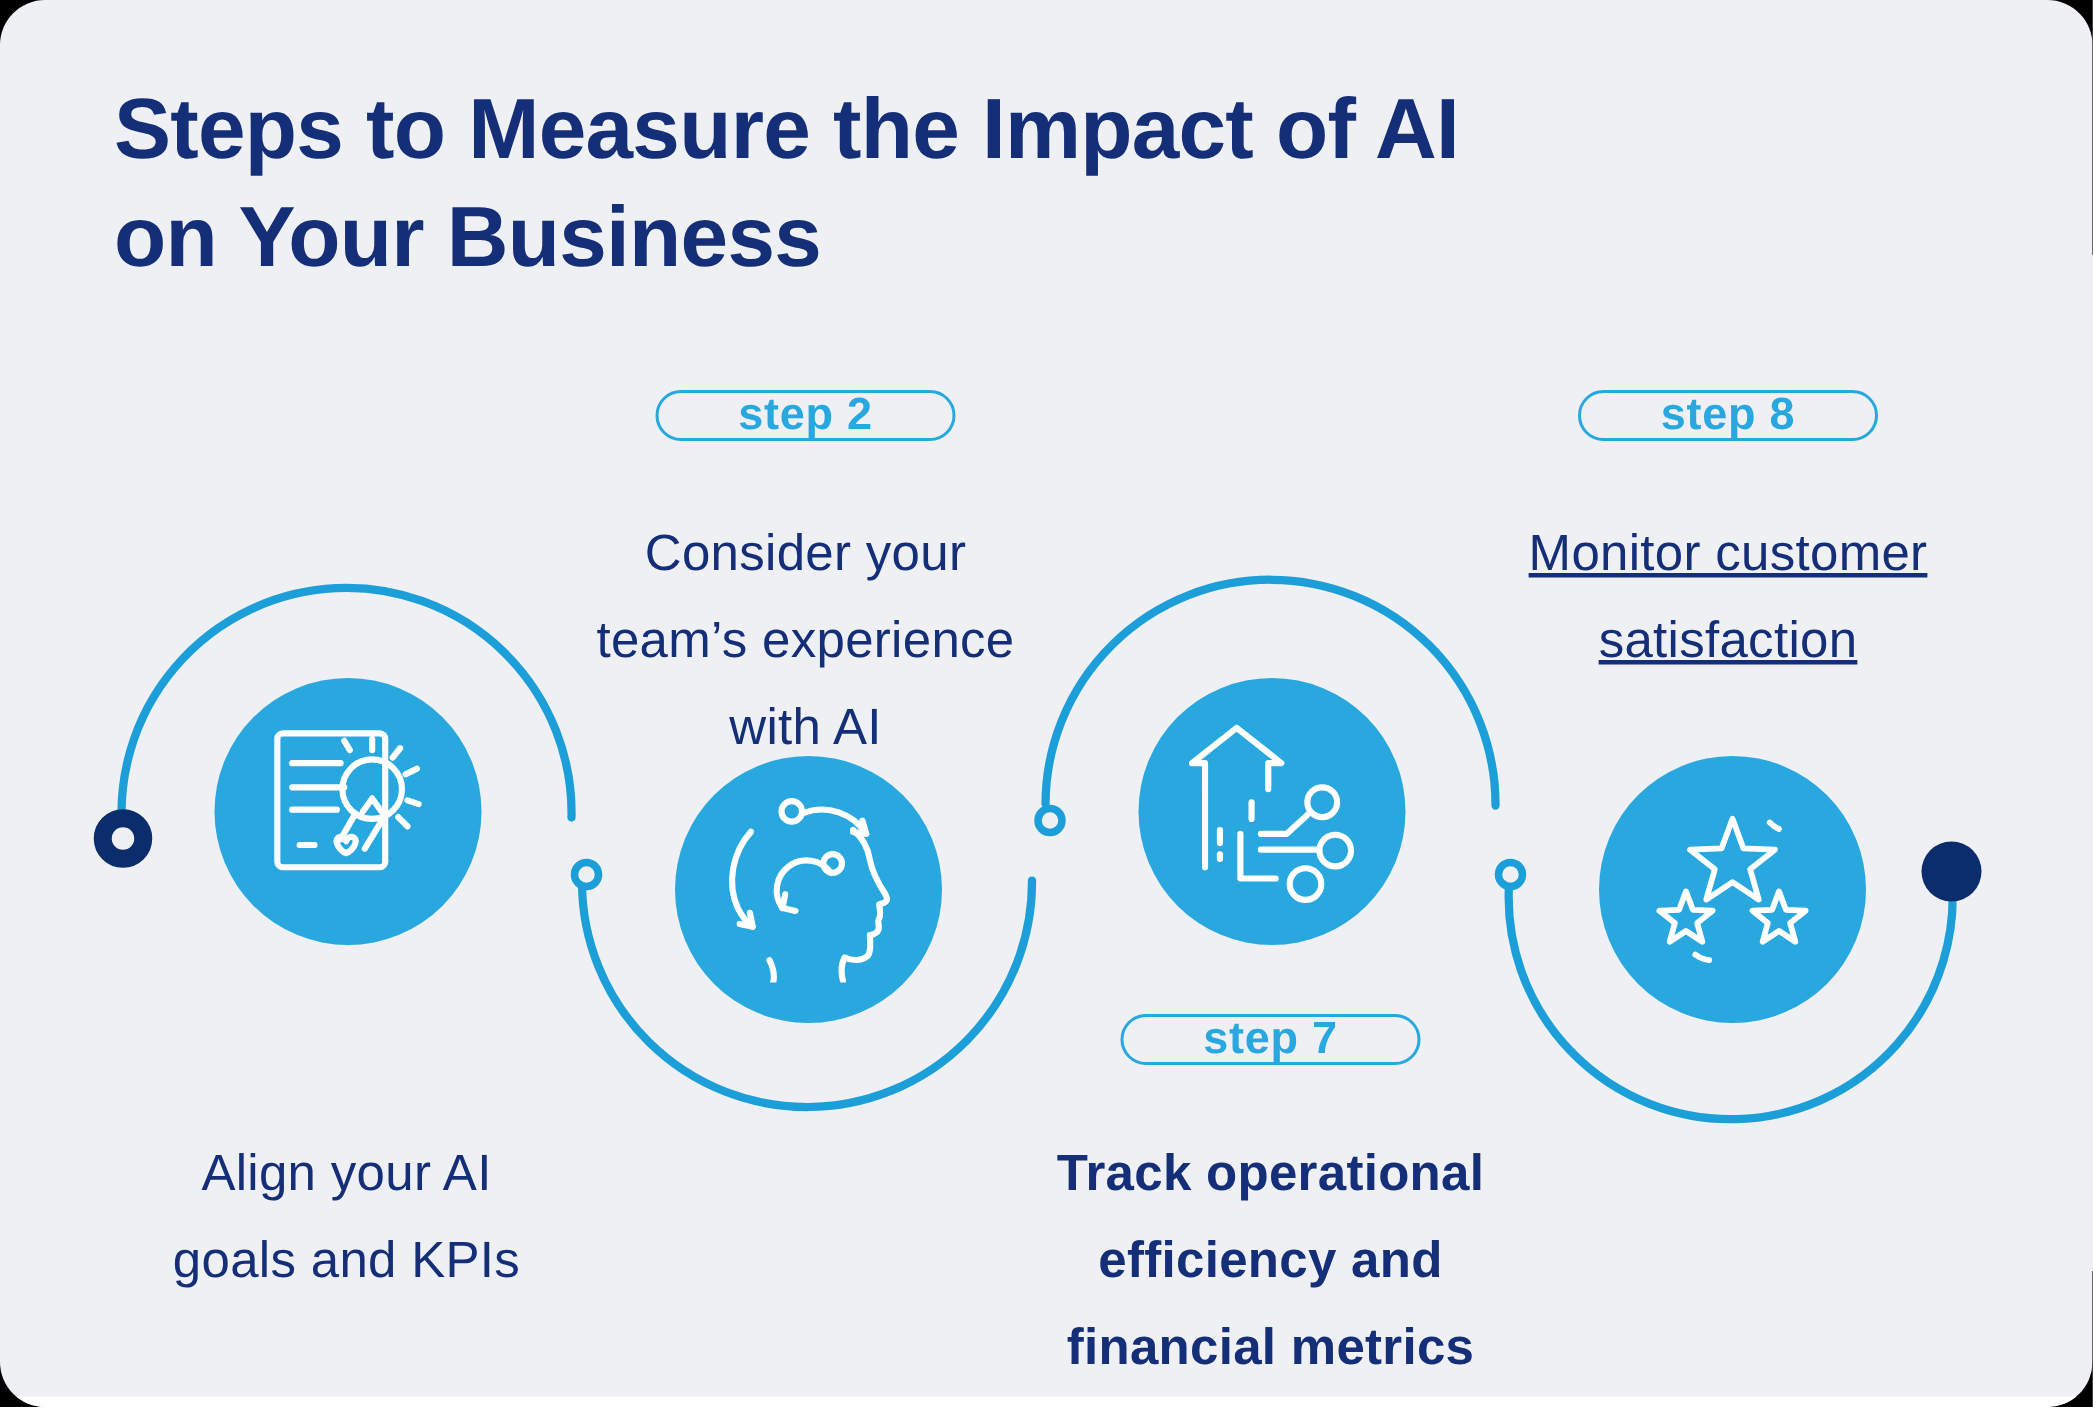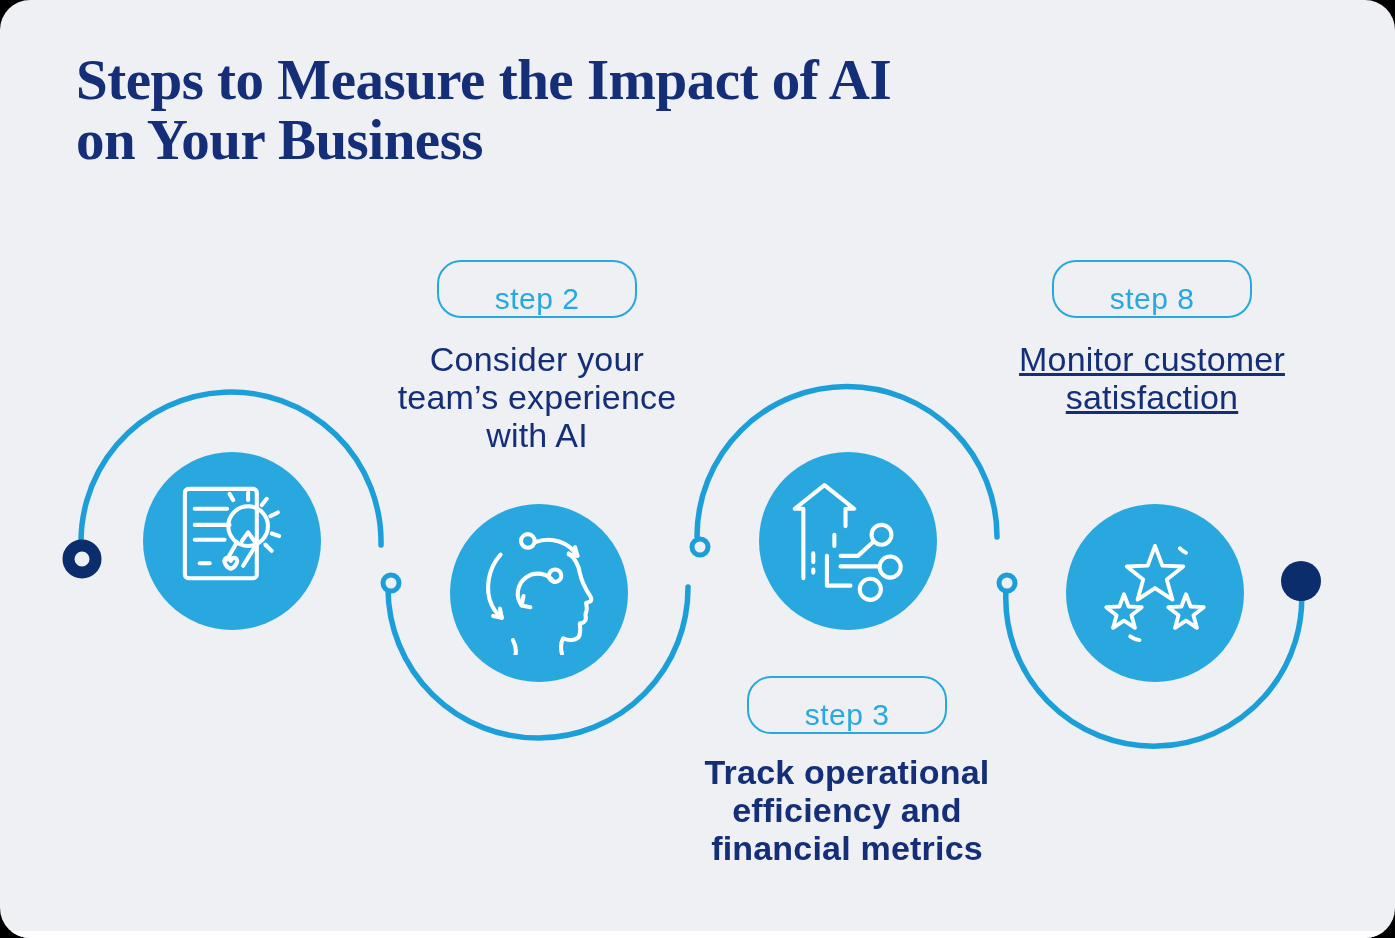--- a/index.html
+++ b/index.html
@@ -4,39 +4,39 @@
 <style>
   html,body{margin:0;padding:0;background:#000;}
   body{font-family:"Liberation Sans","DejaVu Sans",sans-serif;}
   .canvas{
     position:relative;width:1395px;height:938px;
     background:#EEF0F4;border-radius:30px;overflow:hidden;
   }
   .bottom-strip{position:absolute;left:0;bottom:0;width:100%;height:7px;background:#FFFFFF;}
   .title{
     position:absolute;left:76px;top:50px;margin:0;
-    font-size:57px;line-height:60px;font-weight:700;letter-spacing:-0.5px;
-    color:#152E78;white-space:pre-line;font-family:Liberation Serif, serif;
+    font-size:57px;line-height:72px;font-weight:700;letter-spacing:-0.5px;
+    color:#152E78;white-space:pre-line;
   }
   .path-svg{position:absolute;left:0;top:0;}
   .step-circle{
     position:absolute;width:178px;height:178px;border-radius:50%;
     background:#29A8E0;display:flex;align-items:center;justify-content:center;
   }
   .step-circle svg{display:block;}
   .badge{
-    position:absolute;width:200px;height:58px;box-sizing:border-box;
+    position:absolute;width:200px;height:34px;box-sizing:border-box;
     border:2px solid #29A8E0;border-radius:24px;
-    display:flex;align-items:flex-end;justify-content:center;
-    color:#29A8E0;font-size:30px;font-weight:400;letter-spacing:0.5px;
+    display:flex;align-items:center;justify-content:center;
+    color:#29A8E0;font-size:30px;font-weight:700;letter-spacing:0.5px;
     background:transparent;
   }
   .desc{
     position:absolute;width:380px;text-align:center;
-    color:#152E78;font-size:34px;line-height:38px;font-weight:500;
+    color:#152E78;font-size:34px;line-height:58px;font-weight:500;
     letter-spacing:0.2px;white-space:pre-line;
   }
   .ic{stroke:#FFFFFF;fill:none;stroke-width:3.3;stroke-linecap:round;stroke-linejoin:round;}
   .arc{stroke:#1C9FD9;fill:none;stroke-width:5.5;stroke-linecap:round;}
   .jring{stroke:#1C9FD9;fill:#EEF0F4;stroke-width:5;}
 </style>
 </head>
 <body>
 
 <div class="canvas">
@@ -122,26 +122,28 @@
         <path d="M 70 14 Q 72.5 16.5 75 17.5"></path>
         <path d="M 30 85 Q 33.5 87.5 37.5 88"></path>
       </g>
     </svg>
   </div>
 
   <div class="badge" style="left:437px;top:260px;">
     <span>step 2</span>
   </div>
   <div class="badge" style="left:747px;top:676px;">
-    <span>step 3</span>
+    <span>step 7</span>
   </div>
   <div class="badge" style="left:1052px;top:260px;">
     <span>step 8</span>
   </div>
 
+  <div class="desc" style="left:41px;top:753px;">Align your AI
+goals and KPIs</div>
   <div class="desc" style="left:347px;top:340px;">Consider your
 team’s experience
 with AI</div>
   <div class="desc" style="left:657px;top:753px;font-weight:bold;">Track operational
 efficiency and
 financial metrics</div>
   <div class="desc" style="left:962px;top:340px;text-decoration:underline;">Monitor customer
 satisfaction</div>
 
   <div class="bottom-strip"></div>

